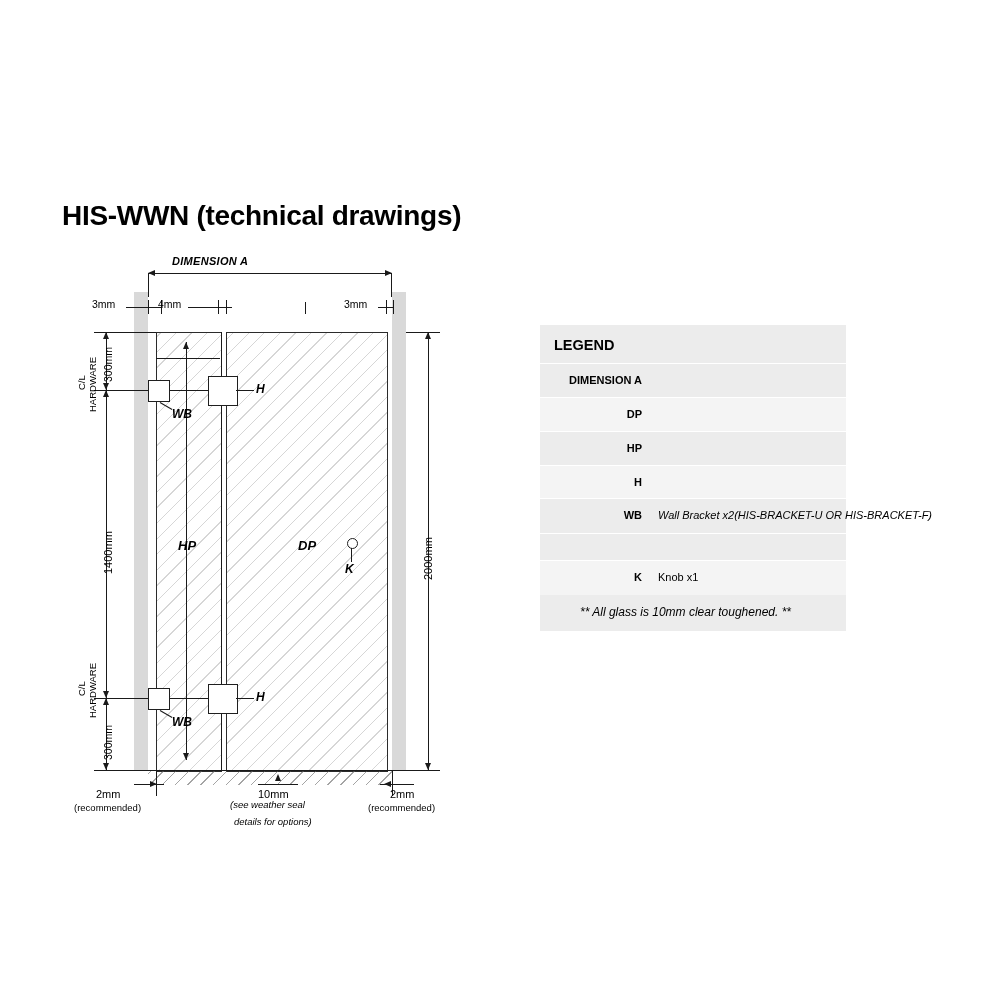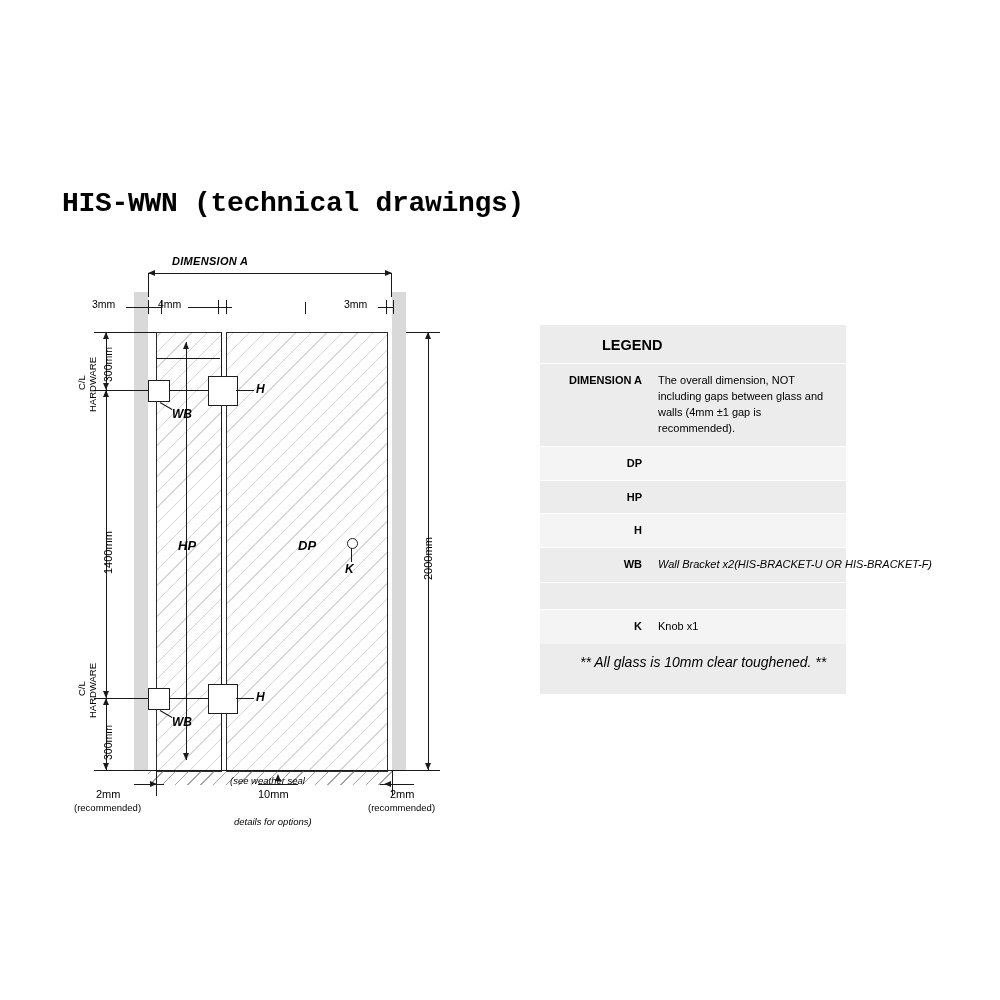--- a/index.html
+++ b/index.html
@@ -13,26 +13,25 @@
     position: relative;
     font-family: "Liberation Sans", sans-serif;
     color: #000000;
     overflow: hidden;
   }
 
   
   #title {
     position: absolute;
     left: 62px;
-    top: 188px;
+    top: 200px;
     font-size: 28px;
     font-weight: bold;
     letter-spacing: -0.3px;
     white-space: nowrap;
-    font-family: Liberation Mono, monospace;
   }
 
   
   #drawing {
     position: absolute;
     left: 60px;
     top: 250px;
     width: 420px;
     height: 590px;
   }
@@ -121,21 +120,20 @@
     left: 540px;
     top: 325px;
     width: 306px;
     background: #ececec;
     font-size: 11px;
   }
   #legend .lg-title {
     padding: 12px 14px 10px 14px;
     font-size: 14.5px;
     font-weight: bold;
-    margin-left: 48px;
   }
   .lg-row {
     display: flex;
     border-top: 1px solid #ffffff;
   }
   .lg-row.alt { background: #f4f4f4; }
   .lg-key {
     width: 96px;
     flex: none;
     text-align: right;
@@ -144,23 +142,23 @@
     font-size: 11px;
     line-height: 1.35;
   }
   .lg-val {
     padding: 9px 8px 9px 8px;
     line-height: 1.45;
     font-size: 11px;
   }
   .lg-val.wide { white-space: nowrap; font-style: italic; }
   .lg-note {
-    padding: 10px 8px 24px 40px;
+    padding: 10px 8px 12px 40px;
     font-style: italic;
-    font-size: 14px;
+    font-size: 12px;
   }
   .lg-spacer { height: 26px; border-top: 1px solid #fff; }
 </style>
 </head>
 <body>
 
 <div id="title">HIS-WWN (technical drawings)</div>
 
 <div id="drawing">
 
@@ -265,37 +263,36 @@
 
   <div class="vline" style="left:96px; top:520px; height:26px;"></div>
   <div class="hline" style="left:74px; top:534px; width:30px;"></div>
   <div class="arR" style="left:90px; top:530.5px;"></div>
   <div class="txt" style="left:36px; top:538px; font-size:11px;">2mm</div>
   <div class="txt" style="left:14px; top:552px; font-size:9.5px;">(recommended)</div>
 
   <div class="hline" style="left:198px; top:534px; width:40px;"></div>
   <div class="arU" style="left:214.5px; top:524px;"></div>
   <div class="txt" style="left:198px; top:538px; font-size:11px;">10mm</div>
-  <div class="txt it" style="left:170px; top:525px; font-size:9.5px;">(see weather seal</div>
+  <div class="txt it" style="left:170px; top:549px; font-size:9.5px;">(see weather seal</div>
   <div class="txt it" style="left:174px; top:566px; font-size:9.5px;">details for options)</div>
 
   <div class="vline" style="left:332px; top:520px; height:26px;"></div>
   <div class="hline" style="left:320px; top:534px; width:34px;"></div>
   <div class="arL" style="left:324px; top:530.5px;"></div>
   <div class="txt" style="left:330px; top:538px; font-size:11px;">2mm</div>
   <div class="txt" style="left:308px; top:552px; font-size:9.5px;">(recommended)</div>
 
 </div>
 
 <div id="legend">
   <div class="lg-title">LEGEND</div>
 
   <div class="lg-row">
     <div class="lg-key">DIMENSION A</div>
-    <div class="lg-val">The overall dimension, NOT including gaps between glass and walls (4mm ±1 gap is recommended).</div>
   </div>
 
   <div class="lg-row alt">
     <div class="lg-key">DP</div>
   </div>
 
   <div class="lg-row">
     <div class="lg-key">HP</div>
   </div>
 

